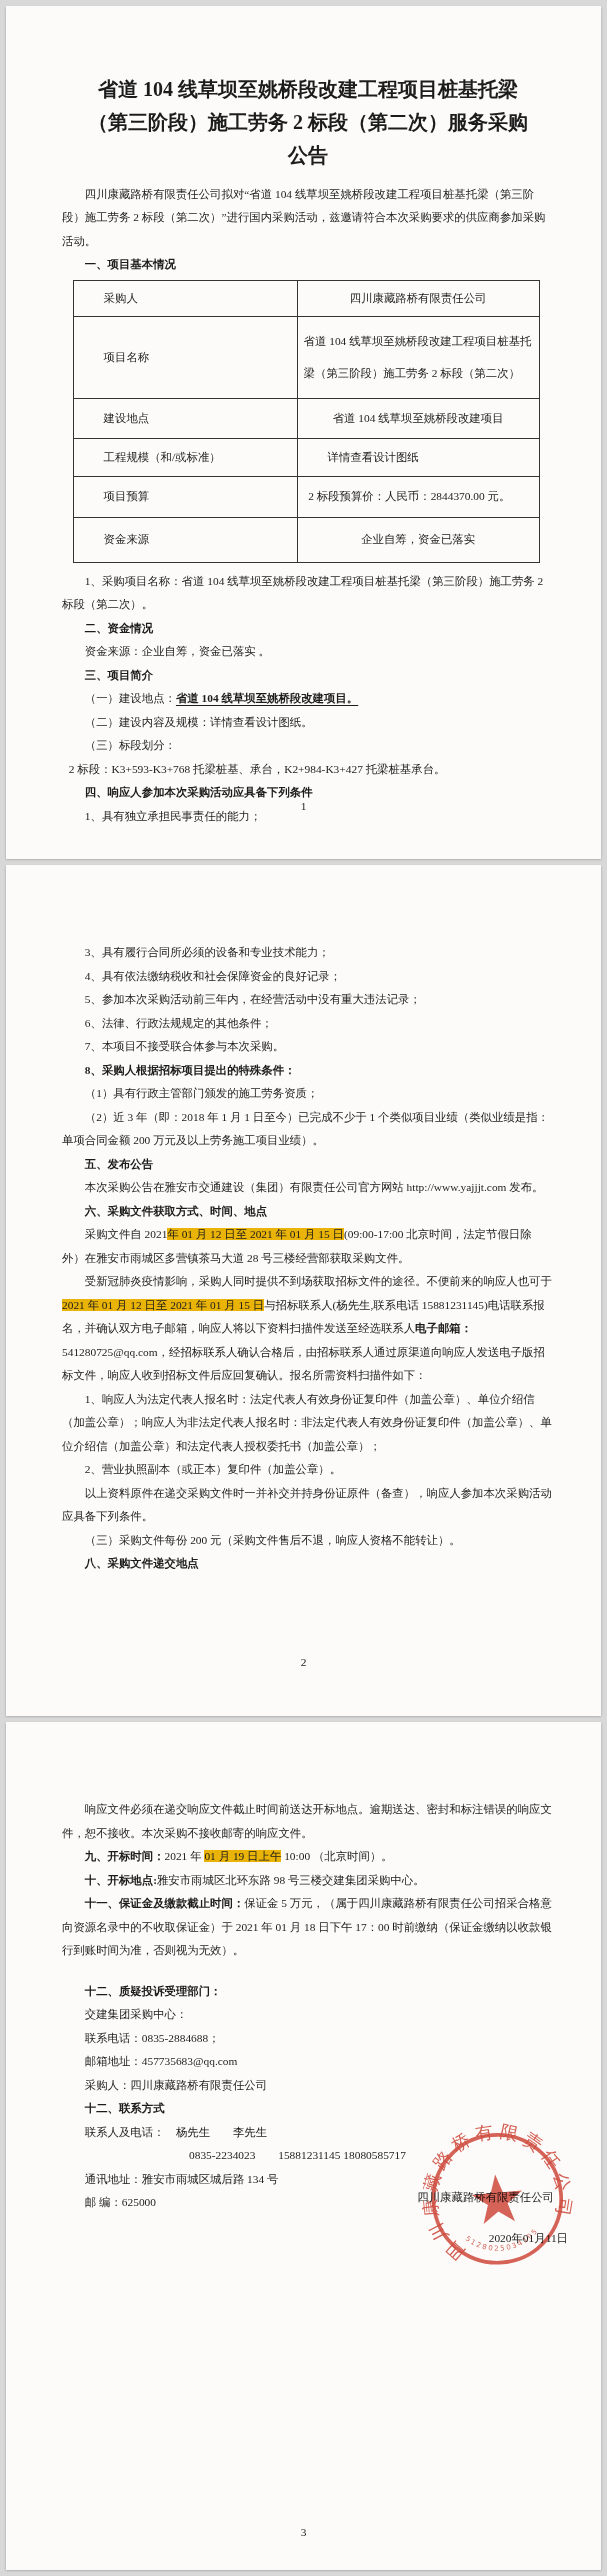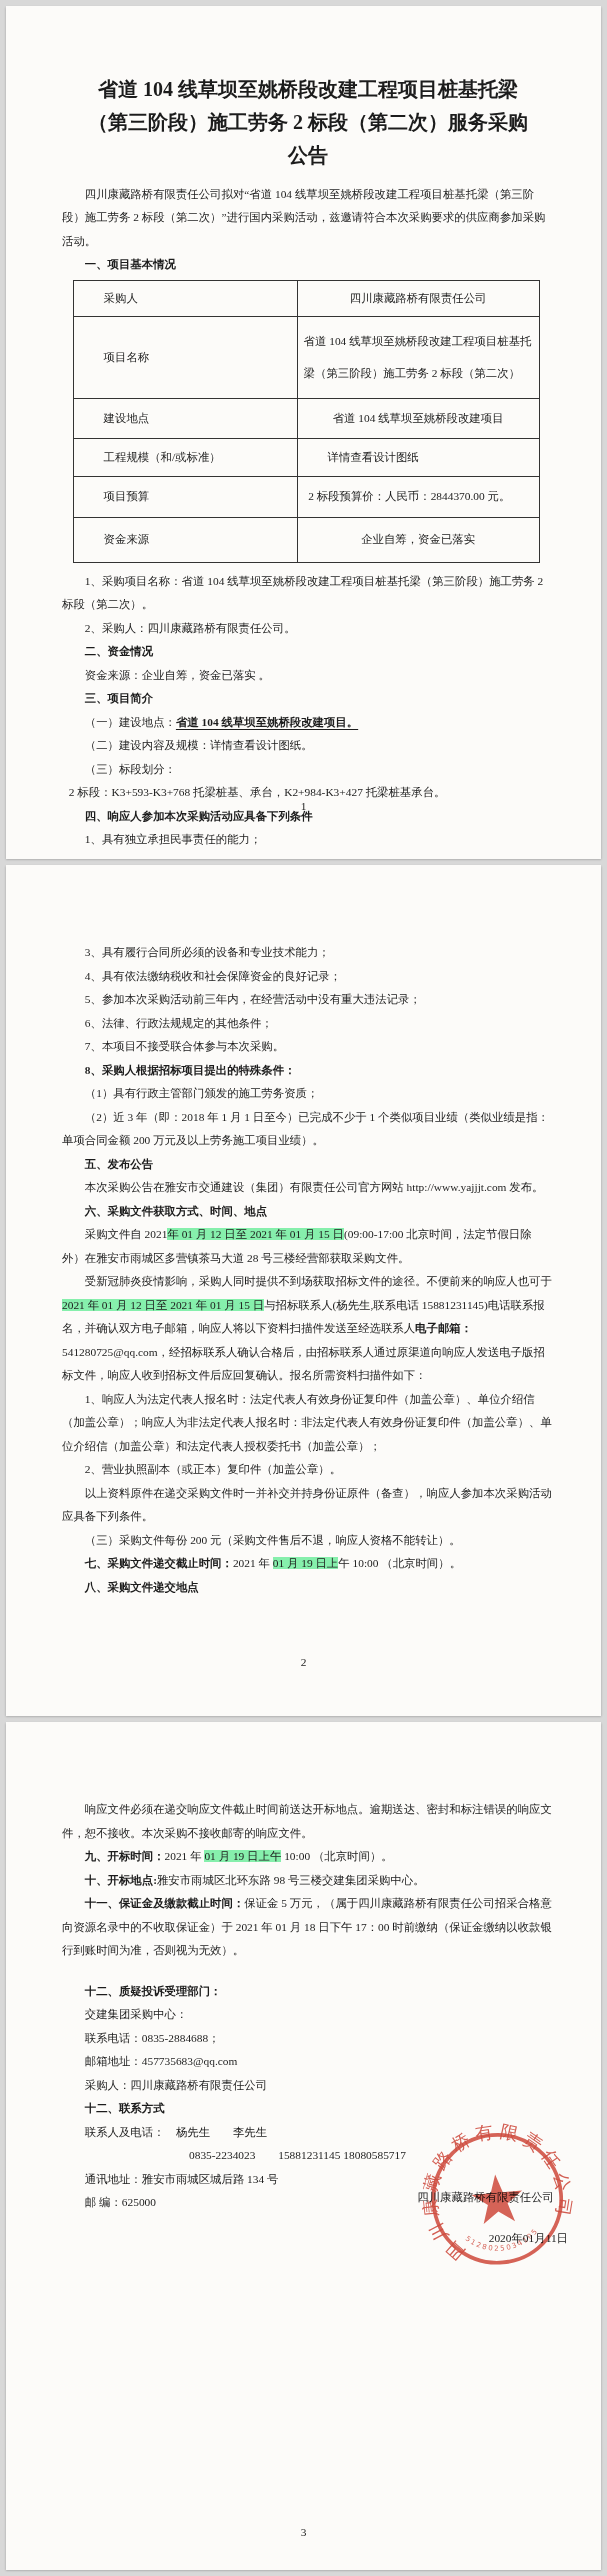--- a/index.html
+++ b/index.html
@@ -10,21 +10,21 @@
         position:relative;overflow:hidden;font-size:11.4px;line-height:23.5px;color:#1c1c1c;}
   .pg1{height:853px;padding:67px 47px 12px 56px;}
   .pg2{height:851px;padding:76px 47px 0 56px;}
   .pg3{height:848px;padding:76px 47px 0 56px;}
   .title{font-weight:bold;font-size:20px;line-height:33px;text-align:center;margin:0 0 10.6px;}
   p{margin:0;}
   .ind{text-indent:2em;}
   .ind05{text-indent:.6em;}
   .noind{text-indent:0;}
   .b{font-weight:bold;}
-  .hl{background:#86efac;}
+  .hl{background:#eab308;}
   .u{text-decoration:underline;text-underline-offset:3px;}
   table.info{border-collapse:collapse;width:467px;margin:3.8px 0 6.8px 10.6px;}
   .info td{border:1.1px solid #333;vertical-align:middle;padding:2.3px 6px;}
   .info td.l{width:187px;padding-left:30px;}
   .c{text-align:center;}
   .h40{height:30px}.h100{height:76px}.h46{height:35px}.h42{height:32px}.h48{height:36px}.h52{height:39px}
   .tall{line-height:32px;}
   .mt14{margin-top:17px;}
   .phones{padding-left:127px;}
   .pagenum{position:absolute;left:0;right:0;text-align:center;}
@@ -69,21 +69,20 @@
         <td class="h48" style="padding-left:10.6px;">2 标段预算价：人民币：2844370.00 元。</td>
       </tr>
       <tr>
         <td class="l h52">资金来源</td>
         <td class="c h52">企业自筹，资金已落实</td>
       </tr>
     </tbody>
   </table>
 
   <p class="ind">1、采购项目名称：省道 104 线草坝至姚桥段改建工程项目桩基托梁（第三阶段）施工劳务 2 标段（第二次）。</p>
-  <p class="ind">2、采购人：四川康藏路桥有限责任公司。</p>
   <p class="ind b">二、资金情况</p>
   <p class="ind">资金来源：企业自筹，资金已落实 。</p>
   <p class="ind b">三、项目简介</p>
   <p class="ind"><span>（一）建设地点：</span><span class="u b">省道 104 线草坝至姚桥段改建项目。</span></p>
   <p class="ind">（二）建设内容及规模：详情查看设计图纸。</p>
   <p class="ind">（三）标段划分：</p>
   <p class="ind05">2 标段：K3+593-K3+768 托梁桩基、承台，K2+984-K3+427 托梁桩基承台。</p>
   <p class="ind b">四、响应人参加本次采购活动应具备下列条件</p>
   <p class="ind">1、具有独立承担民事责任的能力；</p>
 
@@ -101,21 +100,20 @@
   <p class="ind">（2）近 3 年（即：2018 年 1 月 1 日至今）已完成不少于 1 个类似项目业绩（类似业绩是指：单项合同金额 200 万元及以上劳务施工项目业绩）。</p>
   <p class="ind b">五、发布公告</p>
   <p class="ind">本次采购公告在雅安市交通建设（集团）有限责任公司官方网站 http://www.yajjjt.com 发布。</p>
   <p class="ind b">六、采购文件获取方式、时间、地点</p>
   <p class="ind"><span>采购文件自 2021</span><span class="hl">年 01 月 12 日至 2021 年 01 月 15 日</span><span>(09:00-17:00 北京时间，法定节假日除外）在雅安市雨城区多营镇茶马大道 28 号三楼经营部获取采购文件。</span></p>
   <p class="ind"><span>受新冠肺炎疫情影响，采购人同时提供不到场获取招标文件的途径。不便前来的响应人也可于</span><span class="hl">2021 年 01 月 12 日至 2021 年 01 月 15 日</span><span>与招标联系人(杨先生,联系电话 15881231145)电话联系报名，并确认双方电子邮箱，响应人将以下资料扫描件发送至经选联系人</span><span class="b">电子邮箱：</span><span>541280725@qq.com，经招标联系人确认合格后，由招标联系人通过原渠道向响应人发送电子版招标文件，响应人收到招标文件后应回复确认。报名所需资料扫描件如下：</span></p>
   <p class="ind">1、响应人为法定代表人报名时：法定代表人有效身份证复印件（加盖公章）、单位介绍信（加盖公章）；响应人为非法定代表人报名时：非法定代表人有效身份证复印件（加盖公章）、单位介绍信（加盖公章）和法定代表人授权委托书（加盖公章）；</p>
   <p class="ind">2、营业执照副本（或正本）复印件（加盖公章）。</p>
   <p class="ind">以上资料原件在递交采购文件时一并补交并持身份证原件（备查），响应人参加本次采购活动应具备下列条件。</p>
   <p class="ind">（三）采购文件每份 200 元（采购文件售后不退，响应人资格不能转让）。</p>
-  <p class="ind"><span class="b">七、采购文件递交截止时间：</span><span>2021 年 </span><span class="hl">01 月 19 日上</span><span>午 10:00 （北京时间）。</span></p>
   <p class="ind b">八、采购文件递交地点</p>
   <div class="pagenum pn2">2</div>
 </div>
 
 <div class="page pg3">
   <p class="ind">响应文件必须在递交响应文件截止时间前送达开标地点。逾期送达、密封和标注错误的响应文件，恕不接收。本次采购不接收邮寄的响应文件。</p>
   <p class="ind"><span class="b">九、开标时间：</span><span>2021 年 </span><span class="hl">01 月 19 日上午</span><span> 10:00 （北京时间）。</span></p>
   <p class="ind"><span class="b">十、开标地点:</span><span>雅安市雨城区北环东路 98 号三楼交建集团采购中心。</span></p>
   <p class="ind"><span class="b">十一、保证金及缴款截止时间：</span><span>保证金 5 万元，（属于四川康藏路桥有限责任公司招采合格意向资源名录中的不收取保证金）于 2021 年 01 月 18 日下午 17：00 时前缴纳（保证金缴纳以收款银行到账时间为准，否则视为无效）。</span></p>
   <p class="ind b mt14">十二、质疑投诉受理部门：</p>

